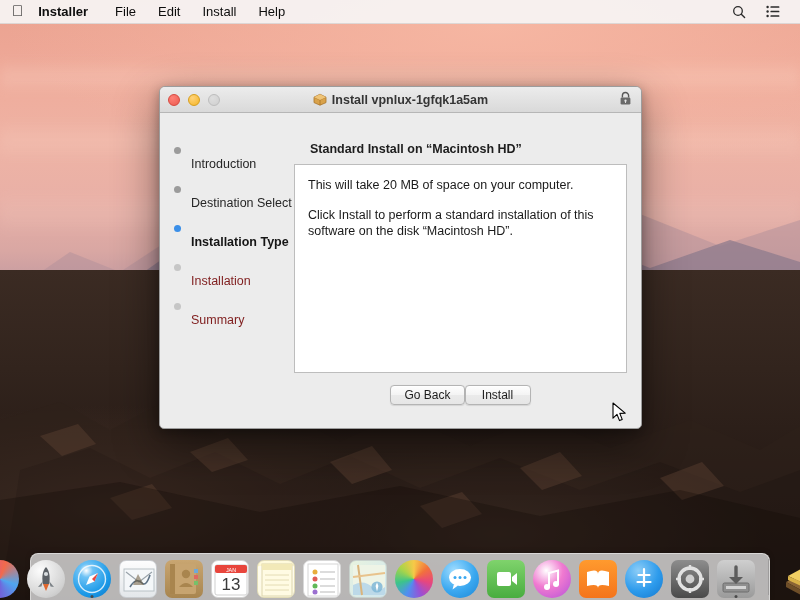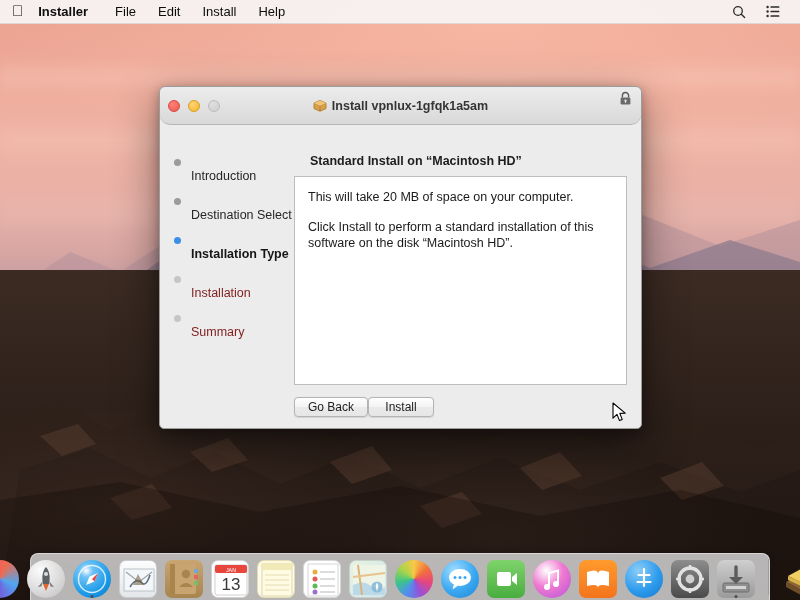--- a/index.html
+++ b/index.html
@@ -66,24 +66,24 @@
   #installer-window {
     position:absolute; left:159px; top:86px; width:483px; height:343px;
     background:#ececec;
     border:1px solid #9c9c9c;
     border-radius:6px 6px 5px 5px;
     box-shadow:0 16px 46px rgba(0,0,0,.45), 0 3px 12px rgba(0,0,0,.30);
     z-index:30; overflow:hidden;
     display:flex; flex-direction:column;
   }
   #titlebar {
-    height:38px; flex:none; position:relative;
+    height:26px; flex:none; position:relative;
     background:linear-gradient(to bottom,#ececec 0%, #d9d9d9 100%);
     border-bottom:1px solid #b6b6b6;
-    display:flex; align-items:center;border-radius:10px;
+    display:flex; align-items:center;
   }
   .traffic { display:flex; gap:8px; margin-left:8px; }
   .light { width:12px; height:12px; border-radius:50%; }
   .light.close  { background:radial-gradient(circle at 35% 30%, #ff8077, #eb5b50); border:1px solid #d6483f; }
   .light.min    { background:radial-gradient(circle at 35% 30%, #ffd37a, #f5b526); border:1px solid #d79f1d; }
   .light.zoom   { background:radial-gradient(circle at 35% 30%, #dedede, #cfcfcf); border:1px solid #bdbdbd; }
   .title-center {
     position:absolute; left:0; right:0; text-align:center;
     font-size:12.5px; font-weight:bold; color:#353535;
     display:flex; align-items:center; justify-content:center; gap:5px;
@@ -111,21 +111,21 @@
     margin-top:29px; margin-bottom:8px;margin-left:16px;
   }
   #content-box {
     background:#ffffff; border:1px solid #bdbdbd;
     flex:1; margin-bottom:12px; padding:12px 13px;
     overflow:hidden;
   }
   #content-box p { font-size:12.5px; color:#1a1a1a; line-height:16px; }
   #content-box p + p { margin-top:14px; }
 
-  #button-row { display:flex; justify-content:flex-start; gap:0; padding-bottom:11px; }
+  #button-row { display:flex; justify-content:center; gap:0; padding-bottom:23px; }
   .btn {
     min-width:66px; height:20px; padding:0 13px;
     font-size:12px; color:#1d1d1d;
     background:linear-gradient(to bottom,#fefefe 0%,#f4f4f4 48%,#eaeaea 52%,#e6e6e6 100%);
     border:1px solid #b4b4b4; border-radius:4px;
     display:flex; align-items:center; justify-content:center;
     box-shadow:0 1px 0 rgba(255,255,255,.75) inset, 0 .5px 1px rgba(0,0,0,.10);
     font-family:"Liberation Sans", sans-serif;
   }
   .btn.default { }

